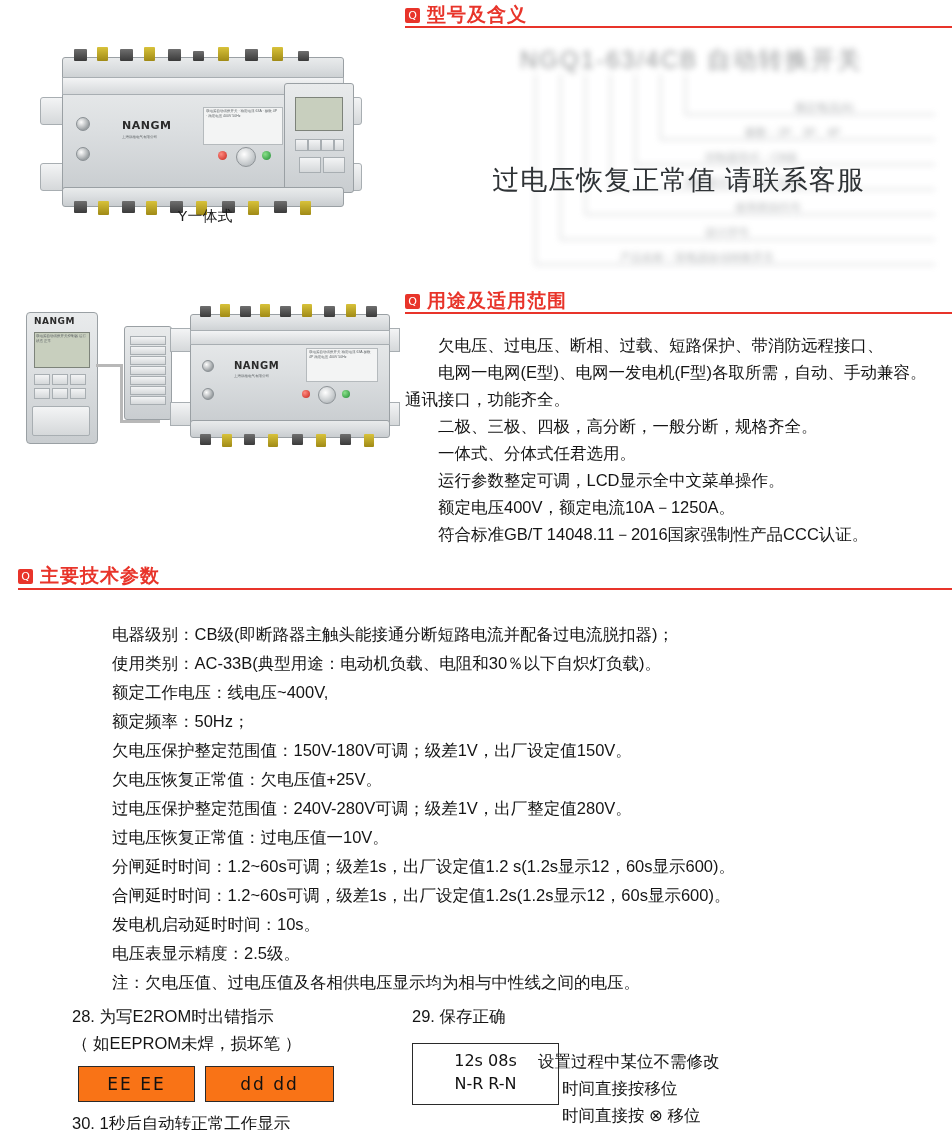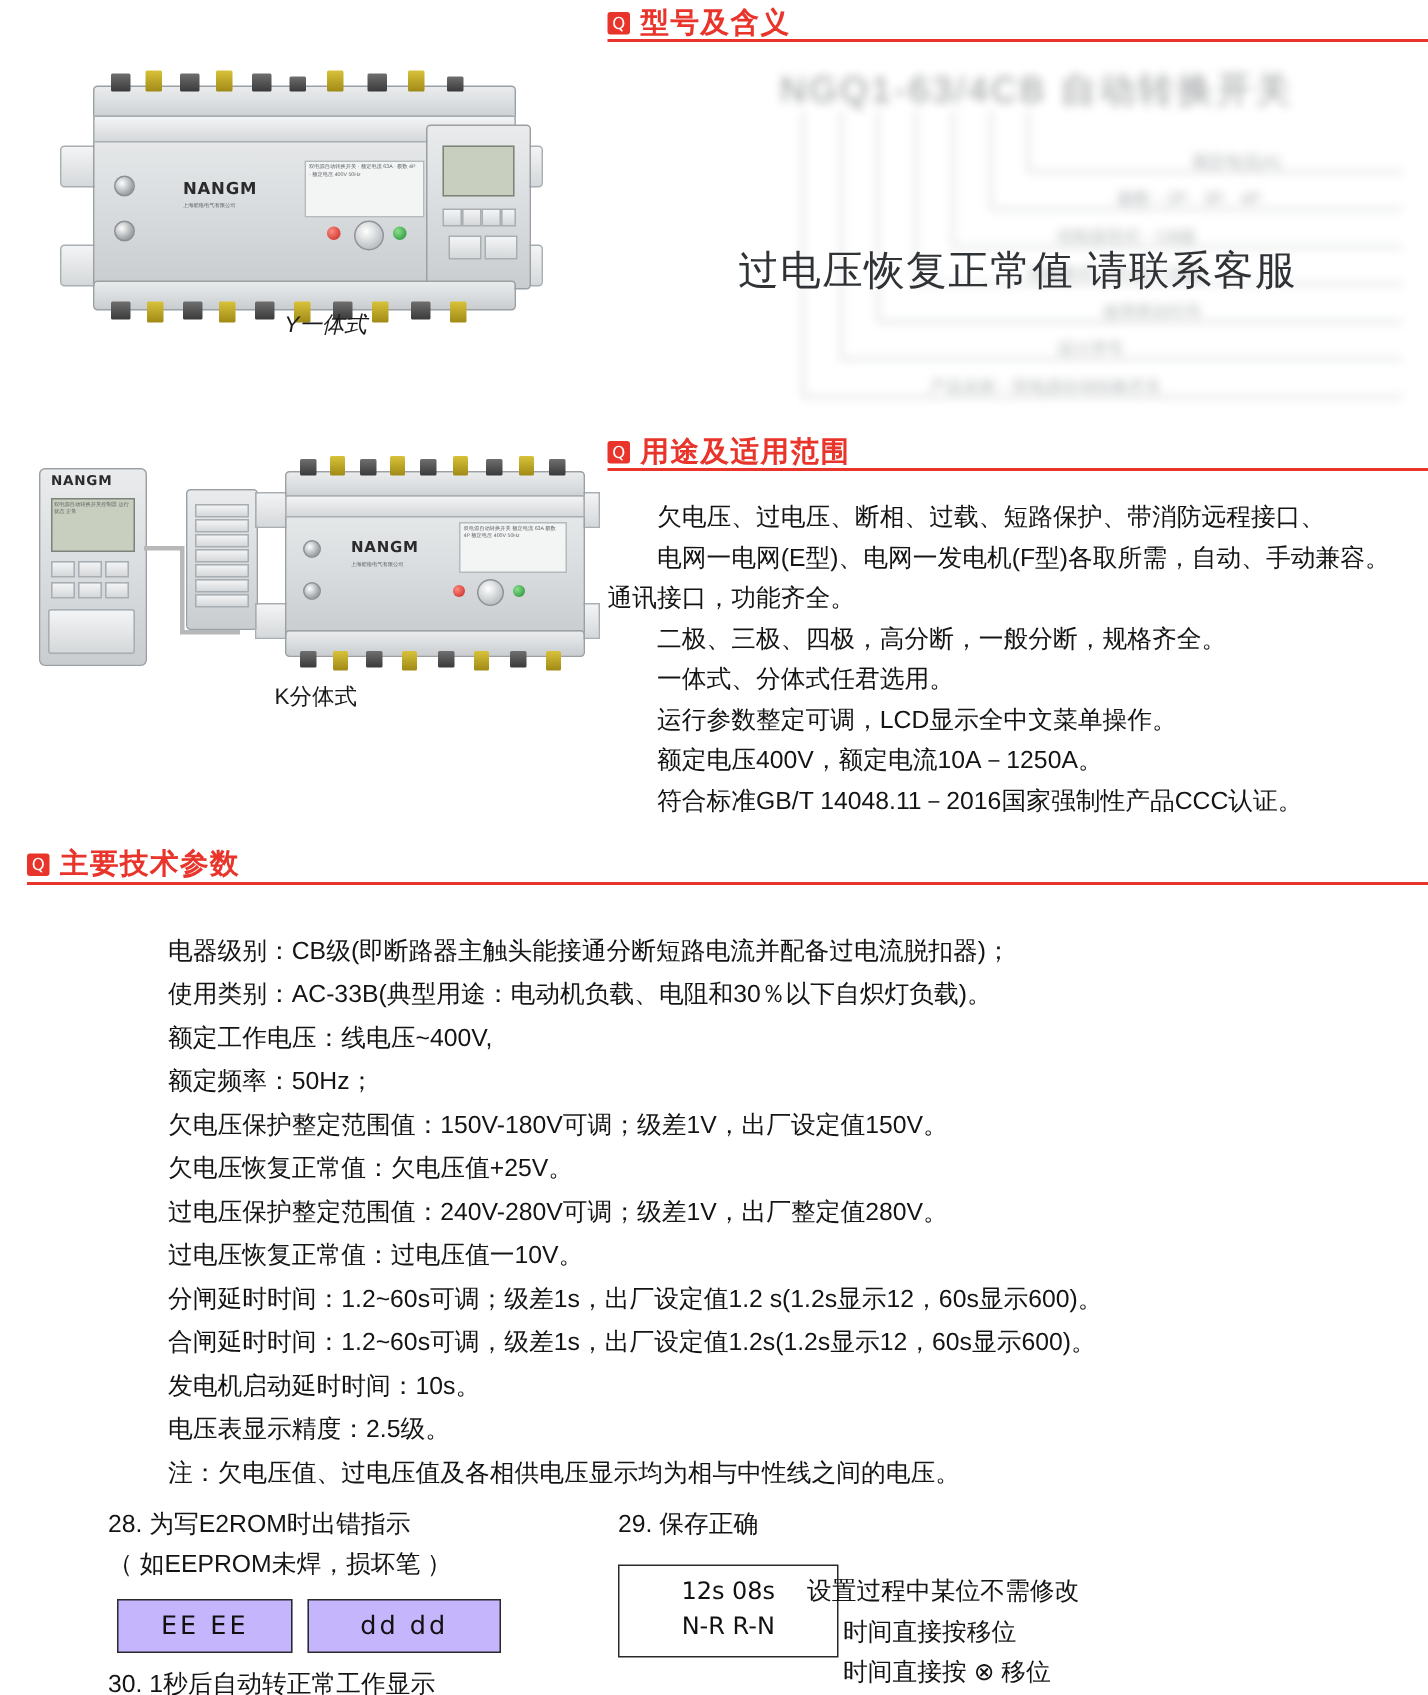--- a/index.html
+++ b/index.html
@@ -199,21 +199,21 @@
   
   .btm-txt {
     position: absolute;
     font-size: 16.5px;
     color: #141414;
     line-height: 27px;
   }
   .disp-box {
     position: absolute;
     border: 1px solid #2a2a2a;
-    background: #c4b5fd;
+    background: #f97316;
     display: flex;
     align-items: center;
     justify-content: center;
     font-family: "DejaVu Sans", sans-serif;
     font-size: 17px;
     letter-spacing: 2px;
     color: #111;
   }
   .disp-box-2 {
     position: absolute;
@@ -316,21 +316,21 @@
   <div class="term-y" style="left:58px; top:166px; width:11px; height:14px;"></div>
   <div class="term" style="left:82px; top:166px; width:13px; height:12px;"></div>
   <div class="term-y" style="left:106px; top:166px; width:11px; height:14px;"></div>
   <div class="term" style="left:130px; top:166px; width:13px; height:12px;"></div>
   <div class="term-y" style="left:156px; top:166px; width:11px; height:14px;"></div>
   <div class="term" style="left:182px; top:166px; width:13px; height:12px;"></div>
   <div class="term-y" style="left:208px; top:166px; width:11px; height:14px;"></div>
   <div class="term" style="left:234px; top:166px; width:13px; height:12px;"></div>
   <div class="term-y" style="left:260px; top:166px; width:11px; height:14px;"></div>
 
-  <div class="prod-caption" style="left:12px; top:172px;font-style:italic;">Y一体式</div>
+  <div class="prod-caption" style="left:0; top:172px;">Y一体式</div>
 </div>
 
 <div class="prod" style="left:18px; top:290px; width:385px; height:195px;">
 
   <div class="dev-body" style="left:8px; top:22px; width:70px; height:130px; border-radius:4px;"></div>
   <div class="brand" style="left:16px; top:26px; font-size:9px;">NANGM</div>
   <div class="lcd" style="left:16px; top:42px; width:54px; height:34px;"></div>
   <div class="tinytext" style="left:18px; top:44px; width:50px; height:30px;">双电源自动转换开关控制器 运行状态 正常</div>
   <div class="dev-shade" style="left:16px; top:84px; width:14px; height:9px;"></div>
   <div class="dev-shade" style="left:34px; top:84px; width:14px; height:9px;"></div>
@@ -388,21 +388,20 @@
   <div class="dev-body" style="left:172px; top:130px; width:198px; height:16px;"></div>
   <div class="term" style="left:182px; top:144px; width:11px; height:11px;"></div>
   <div class="term-y" style="left:204px; top:144px; width:10px; height:13px;"></div>
   <div class="term" style="left:226px; top:144px; width:11px; height:11px;"></div>
   <div class="term-y" style="left:250px; top:144px; width:10px; height:13px;"></div>
   <div class="term" style="left:274px; top:144px; width:11px; height:11px;"></div>
   <div class="term-y" style="left:298px; top:144px; width:10px; height:13px;"></div>
   <div class="term" style="left:322px; top:144px; width:11px; height:11px;"></div>
   <div class="term-y" style="left:346px; top:144px; width:10px; height:13px;"></div>
 
-  <div class="prod-caption" style="left:0; top:165px;">K分体式</div>
 </div>
 
 <div class="sec-head" style="left:405px; top:288px;">
   <span class="mark">Q</span>
   <span class="txt">用途及适用范围</span>
 </div>
 <div class="sec-rule" style="left:405px; top:312px; width:547px;"></div>
 
 <div class="para" style="left:405px; top:332px; width:547px;">
   <p class="indent">欠电压、过电压、断相、过载、短路保护、带消防远程接口、</p>

